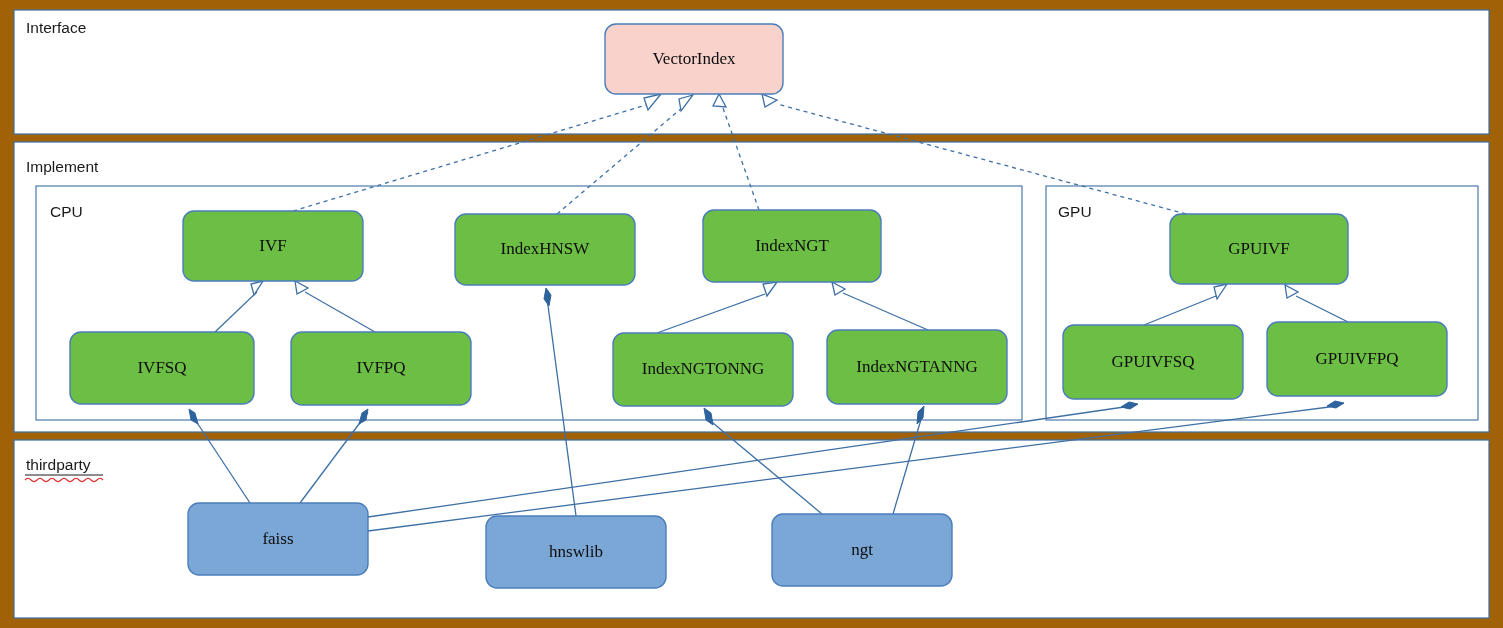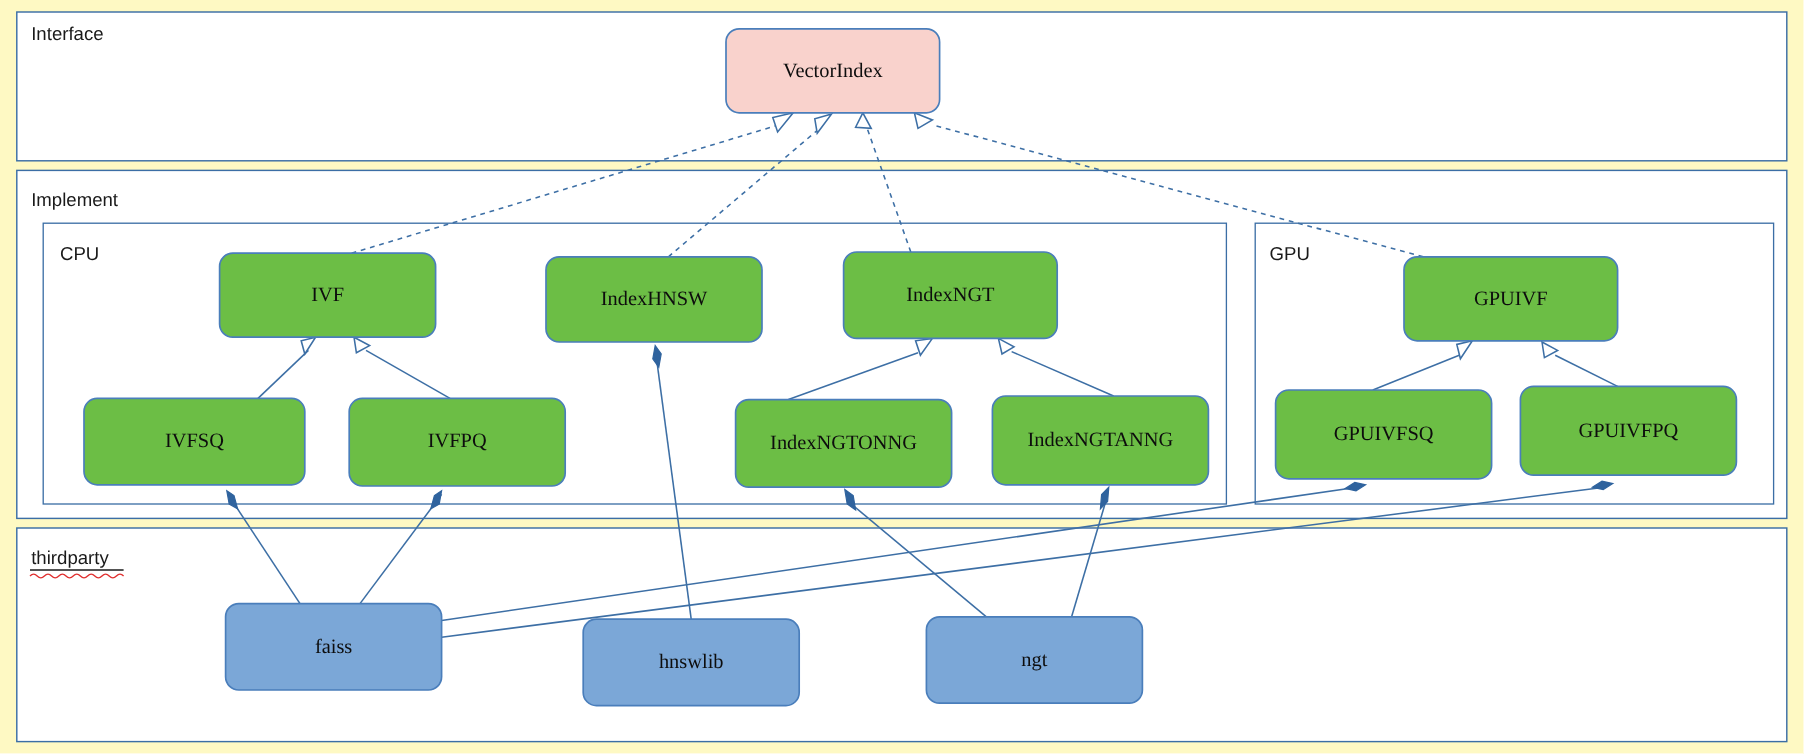--- a/index.html
+++ b/index.html
@@ -7,21 +7,21 @@
     padding: 0;
     background: #ffffff;
   }
   body {
     font-family: "Liberation Sans", sans-serif;
   }
   #stage {
     position: relative;
     width: 1503px;
     height: 628px;
-    background: #fef9c3;
+    background: #a16207;
     overflow: hidden;
   }
   svg.diagram {
     display: block;
     width: 1503px;
     height: 628px;
   }
   .group-label {
     font-family: "Liberation Sans", sans-serif;
     font-size: 15.5px;

